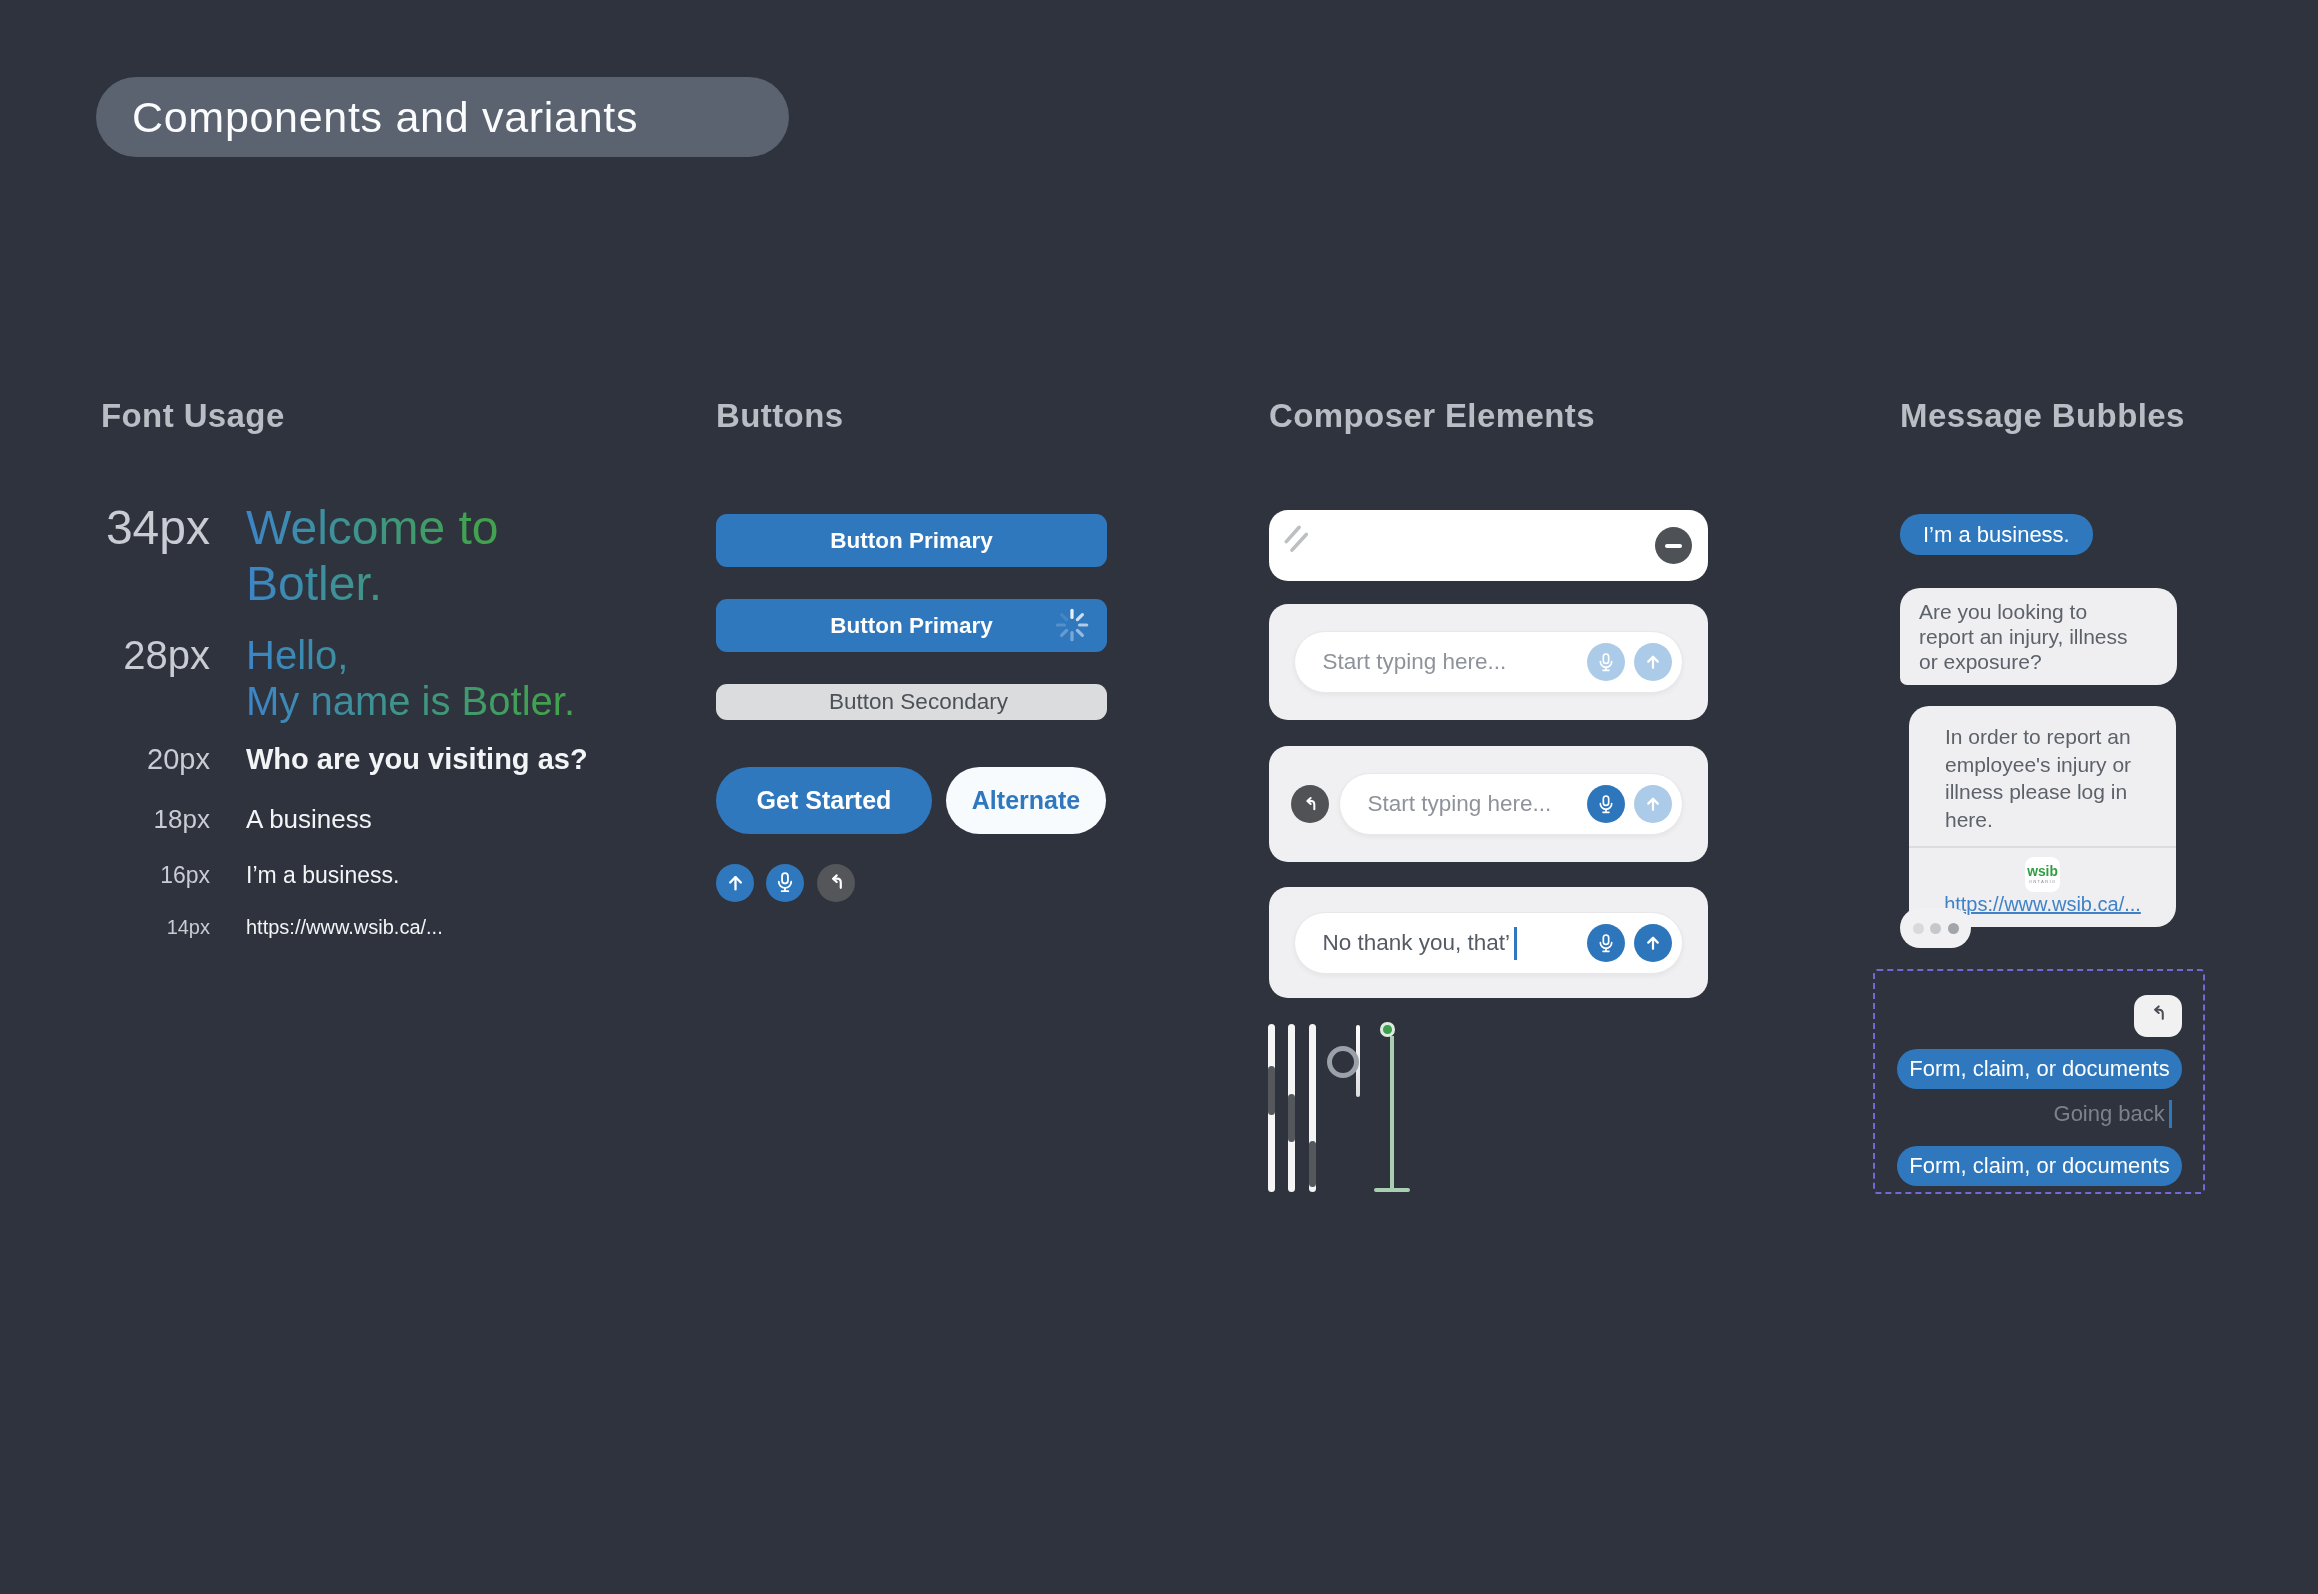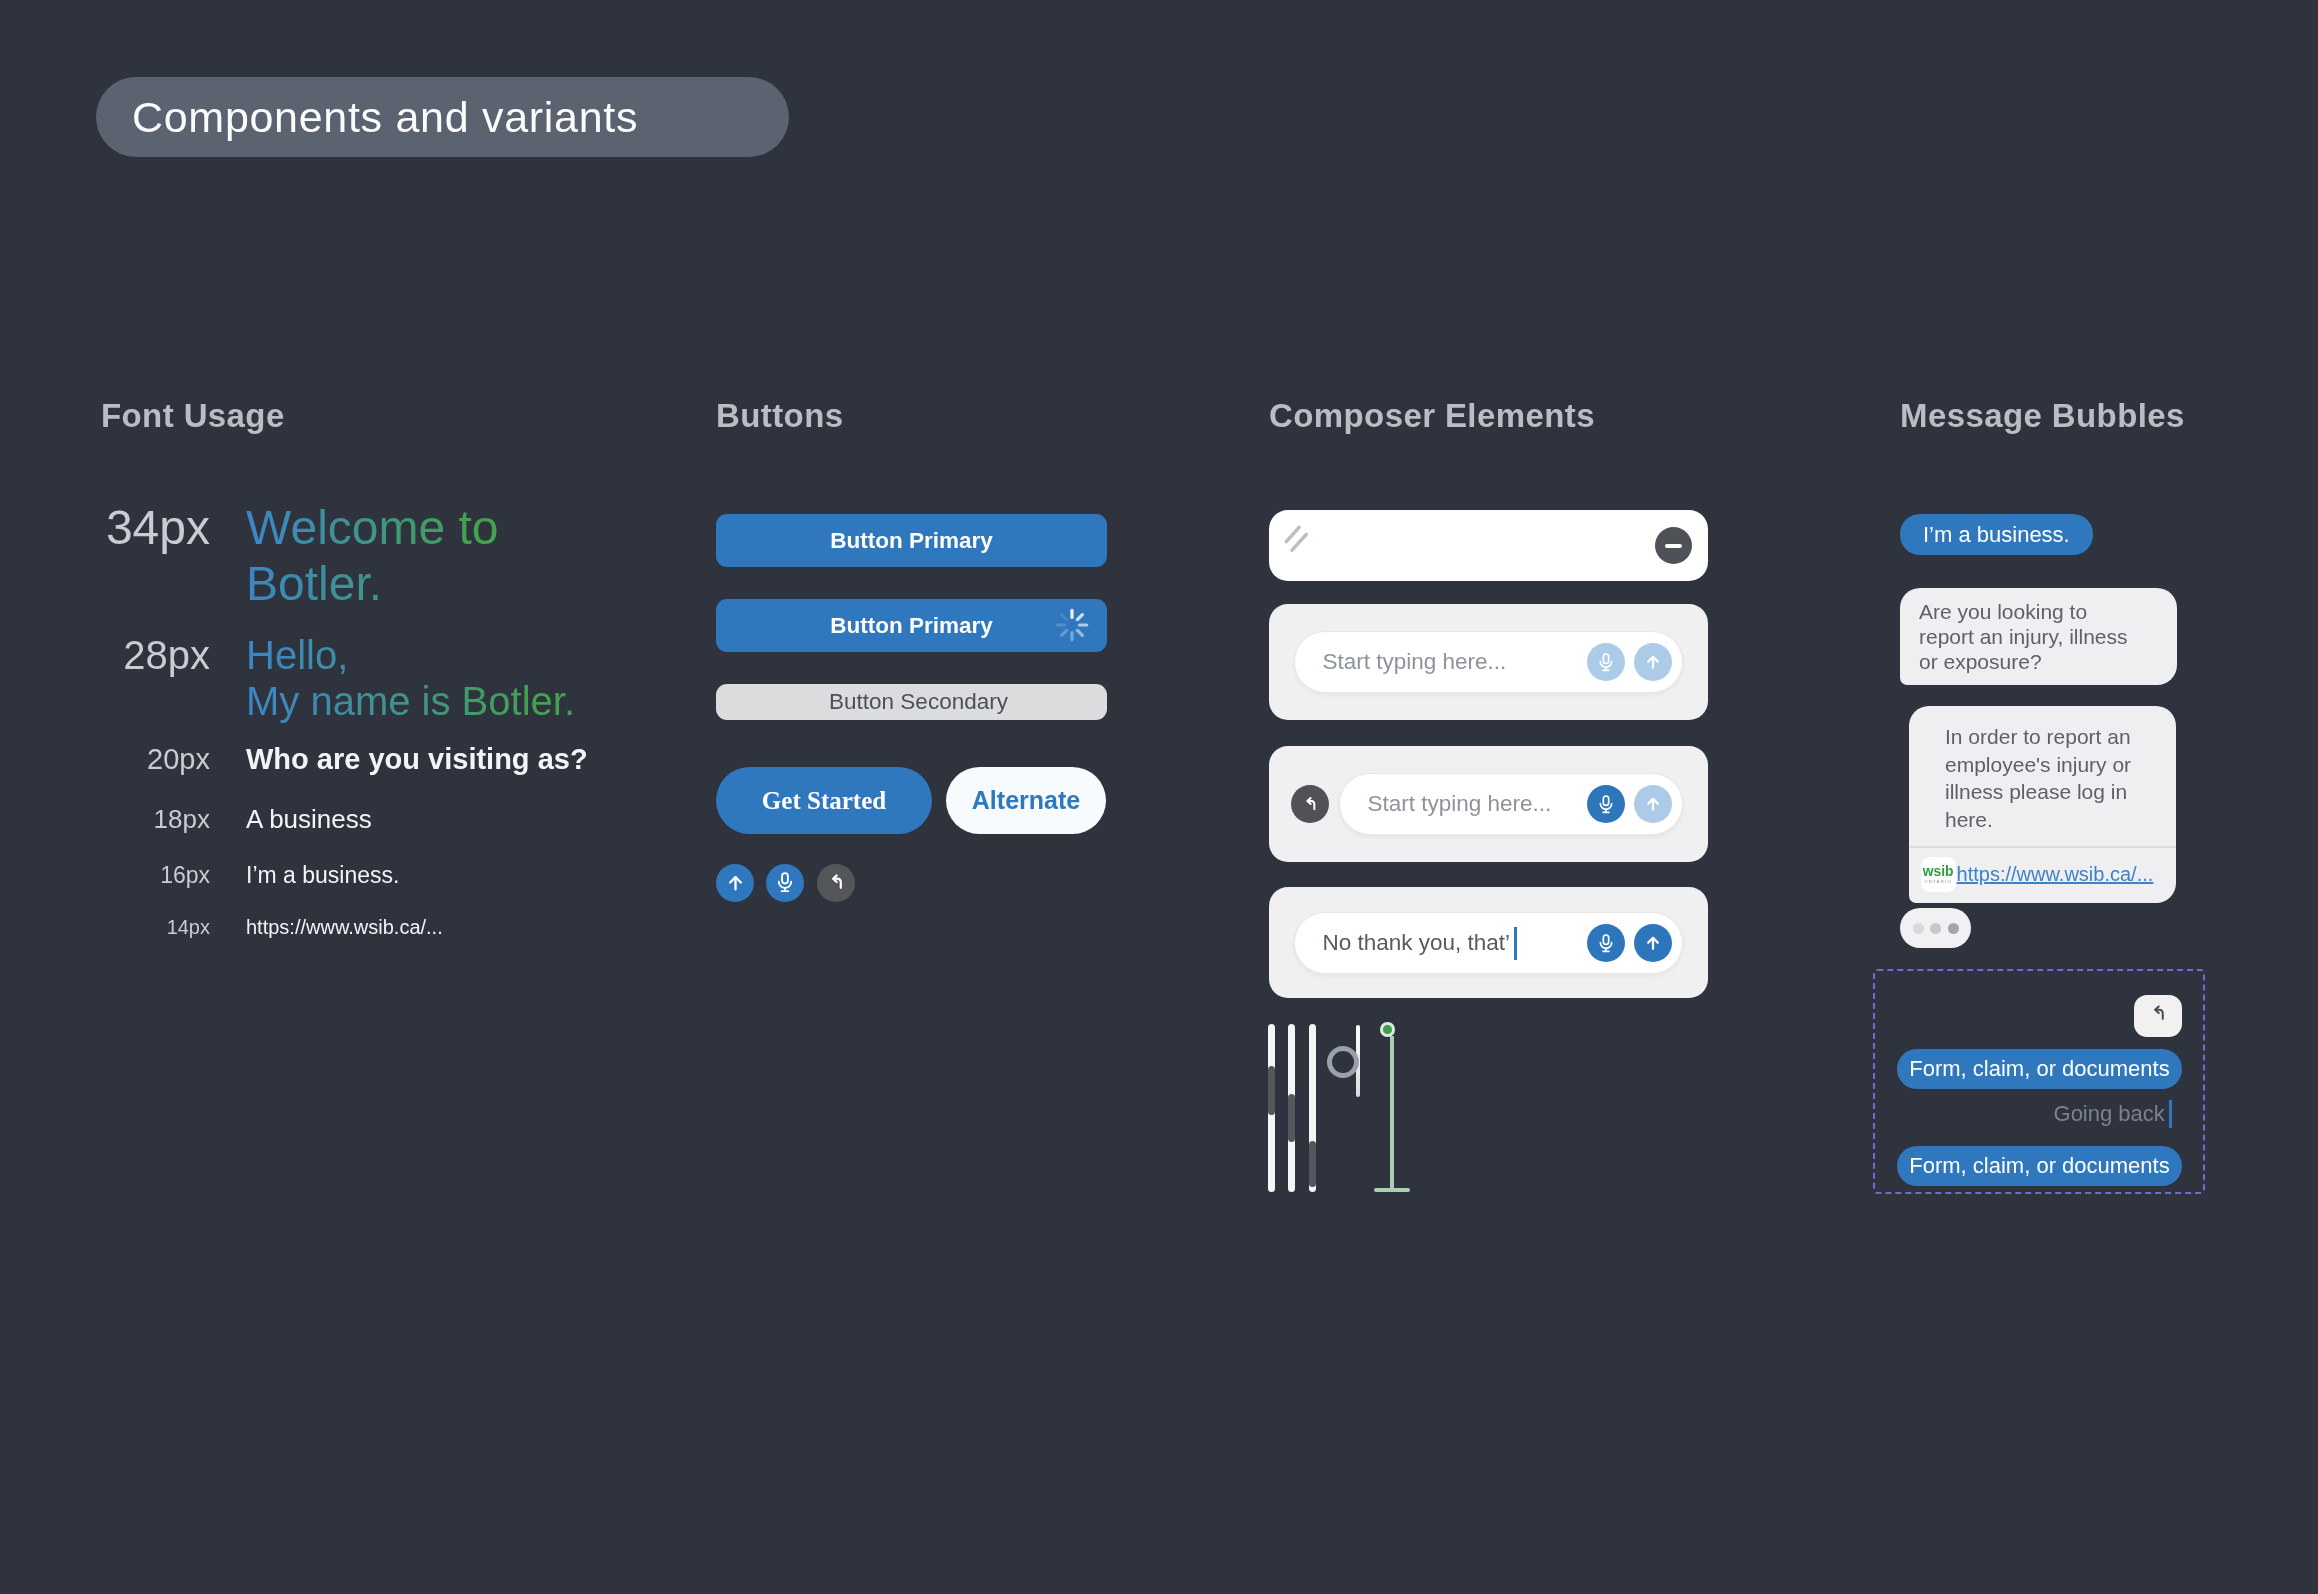--- a/index.html
+++ b/index.html
@@ -52,21 +52,21 @@
   }
   .btn-primary   { top:514px; height:53px; background:#3078bd; border-radius:11px; }
   .btn-primary2  { top:599px; height:53px; background:#3078bd; border-radius:11px; }
   .btn-secondary { top:684px; height:36px; background:#dbdcde; border-radius:11px; color:#4c5158; font-weight:500;padding-left:14px; }
   .spinner { position:absolute; right:16px; top:7.2px; width:38px; height:38px; }
   .pill-btn {
     position:absolute; top:767px; height:67px; border-radius:34px;
     display:flex; align-items:center; justify-content:center;
     font-size:25px; font-weight:700;
   }
-  .btn-get-started { left:716px;  width:216px; background:#3078bd; color:#fff;font-family:Liberation Serif, serif; }
+  .btn-get-started { left:716px;  width:216px; background:#3078bd; color:#fff; }
   .btn-alternate   { left:946px; width:160px; background:#f7fbfe; color:#3078bd; }
   .round-icon {
     position:absolute; top:864px; width:38px; height:38px; border-radius:50%;
     display:flex; align-items:center; justify-content:center;
   }
   .ri-up   { left:716px;  background:#3078bd; }
   .ri-mic  { left:766px; background:#3078bd; }
   .ri-undo { left:817px; background:#55565a; }
 
   
@@ -133,21 +133,21 @@
     background:#efeff1; border-radius:20px 20px 20px 7.2px;
     color:#5c616a; font-size:21px; line-height:25px; padding:11px 19px;
     white-space:pre-line;
   }
   .bot-card {
     position:absolute; left:1909px; top:706px; width:267px;
     background:#efeff1; border-radius:20px 20px 20px 7.2px; overflow:hidden;
   }
   .card-text { padding:17.4px 20px 0; font-size:21px; line-height:27.5px; color:#5c616a; white-space:pre-line;margin-left:16px; }
   .card-divider { margin-top:13px; height:1.4px; background:#dcdcde; }
-  .card-footer { display:flex; align-items:center; gap:1px; padding:9.4px 11.6px 11px; }
+  .card-footer { display:flex; align-items:center; gap:1px; padding:9.4px 11.6px 11px;flex-direction:column; }
   .wsib-logo {
     width:35px; height:35px; background:#ffffff; border-radius:8.7px; flex:none;
     display:flex; flex-direction:column; align-items:center; justify-content:center;
   }
   .wsib-word { color:#2e9e3f; font-weight:700; font-size:13.8px; line-height:13.8px; }
   .wsib-sub  { color:#8b9096; font-size:4.3px; letter-spacing:1.2px; }
   .card-link { font-size:20px; color:#3f82c8; text-decoration:underline; }
   .typing-bubble {
     position:absolute; left:1900px; top:908px; width:71px; height:40px;
     background:#f1f1f3; border-radius:20px;

